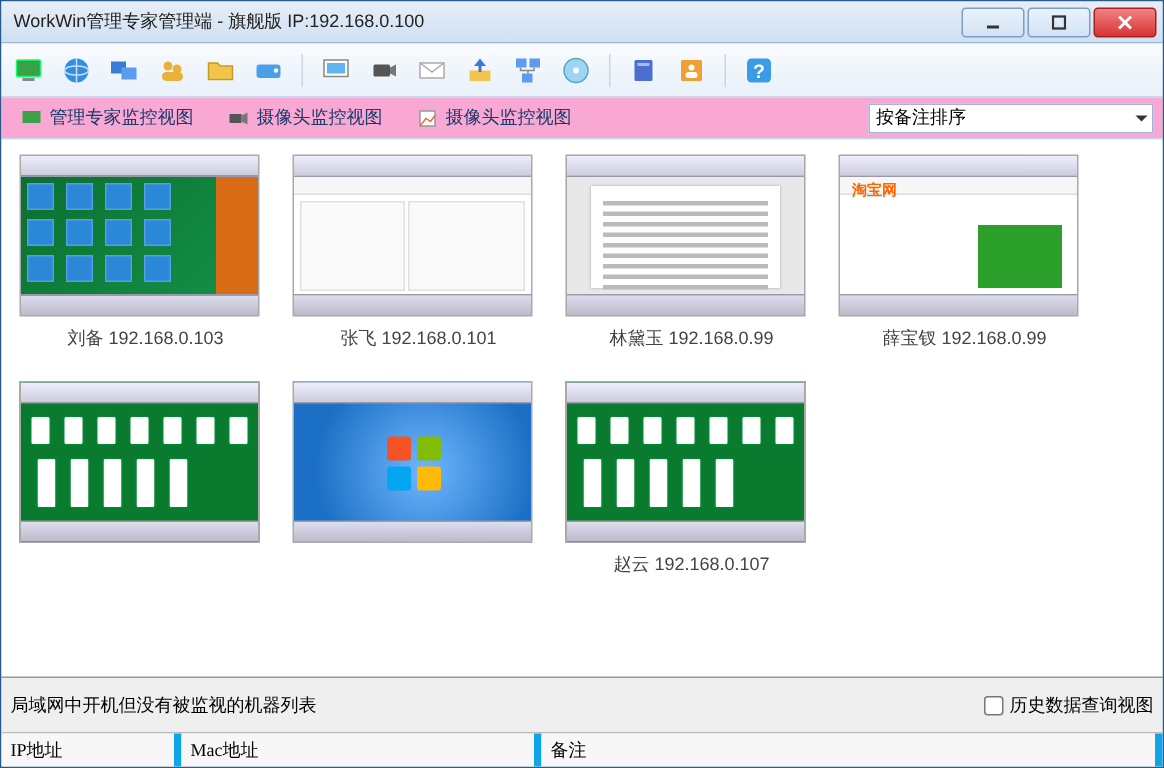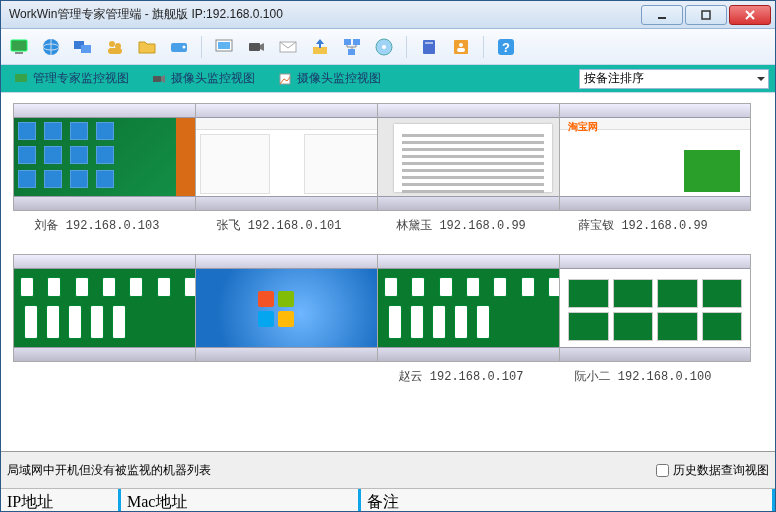--- a/index.html
+++ b/index.html
@@ -6,32 +6,32 @@
   body { font-family: "Microsoft YaHei", SimSun, Arial, sans-serif; font-size: 12px; background: #fff; width: 776px; height: 512px; overflow: hidden; }
   .window { width: 776px; height: 512px; display: flex; flex-direction: column; border: 1px solid #2a5a8a; }
   .titlebar { height: 28px; background: linear-gradient(#e8eef7,#cfe0f2); display: flex; align-items: center; padding: 0 4px 0 8px; border-bottom: 1px solid #9db8d6; }
   .titlebar .title { flex: 1; color: #222; font-size: 12px; }
   .winbtns { display: flex; gap: 2px; }
   .winbtn { width: 42px; height: 20px; display: flex; align-items: center; justify-content: center; border: 1px solid #7a9ec6; border-radius: 3px; background: linear-gradient(#eaf2fb,#d2e3f4); cursor: pointer; }
   .winbtn.close { background: linear-gradient(#f08282,#d93434); border-color: #a52020; }
   .winbtn svg { display: block; }
   .toolbar { height: 36px; background: linear-gradient(#f9fbfe,#e8f0fa); border-bottom: 1px solid #c7d6e8; display: flex; align-items: center; padding: 0 6px; gap: 8px; }
   .tbicon { width: 24px; height: 24px; display: flex; align-items: center; justify-content: center; border-radius: 3px; cursor: pointer; }
-  .tabstrip { height: 28px; background: #14b8a6; border-bottom: 1px solid #c7d6e8; display: flex; align-items: center; padding: 0 6px; gap: 10px; }
+  .tabstrip { height: 28px; background: #f9a8d4; border-bottom: 1px solid #c7d6e8; display: flex; align-items: center; padding: 0 6px; gap: 10px; }
   .tab { display: flex; align-items: center; gap: 4px; padding: 2px 6px; cursor: pointer; color: #1a3a6a; }
   .tab .ticon { width: 16px; height: 16px; display: inline-flex; align-items: center; justify-content: center; }
   .sortbox { margin-left: auto; display: flex; align-items: center; }
   .sortinput { width: 190px; height: 20px; border: 1px solid #9db8d6; font-size: 12px; padding: 0 18px 0 4px; }
   .sortdd { position: relative; }
   .sortdd::after { content: ""; position: absolute; right: 4px; top: 8px; border: 4px solid transparent; border-top-color: #333; }
   .gallery { flex: 1; background: #fff; overflow: auto; padding: 10px 12px; }
   .grid { display: grid; grid-template-columns: repeat(4, 168px); gap: 20px 14px; }
   .thumb { width: 168px; }
-  .thumb .shot { width: 192px; height: 108px; border: 1px solid #aaa; background: #0a5; position: relative; overflow: hidden; }
-  .thumb .cap { text-align: center; margin-top: 6px; color: #444; font-family: Liberation Mono, monospace; white-space: nowrap; }
+  .thumb .shot { width: 160px; height: 108px; border: 1px solid #aaa; background: #0a5; position: relative; overflow: hidden; }
+  .thumb .cap { text-align: center; margin-top: 6px; color: #444; font-family: Liberation Sans, sans-serif; white-space: nowrap; }
   
   .shot .bar { position: absolute; left: 0; right: 0; height: 14px; }
   .shot .barT { top: 0; background: linear-gradient(#eef,#ccd); border-bottom:1px solid #99a; }
   .shot .barB { bottom: 0; background: linear-gradient(#dde,#bbc); border-top:1px solid #99a; }
   .shot.desk { background: linear-gradient(135deg,#0b6d2f,#14944a); }
   .shot.desk .icons { position:absolute; left:4px; top:18px; display:grid; grid-template-columns:repeat(4,20px); gap:6px; }
   .shot.desk .icons i { width:18px; height:18px; background:#2b88d9; border:1px solid #fff3; }
   .shot.desk .side { position:absolute; right:0; top:14px; bottom:14px; width:28px; background:#d86b16; }
   .shot.doc { background:#e8e8e8; }
   .shot.doc .page { position:absolute; left:16px; right:16px; top:20px; bottom:18px; background:#fff; box-shadow:0 0 2px #0004; padding:6px 8px; }
@@ -56,21 +56,21 @@
   .shot.win7 .flag .c{left:0;bottom:0;background:#05a6f0}
   .shot.win7 .flag .d{right:0;bottom:0;background:#ffba08}
   .shot.gridthumbs { background:#fff; }
   .shot.gridthumbs .in { position:absolute; left:8px; right:8px; top:24px; bottom:20px; display:grid; grid-template-columns:repeat(4,1fr); gap:4px; }
   .shot.gridthumbs .in i { background:#0a7a2e; border:1px solid #ccc; }
   .bottom { border-top: 1px solid #999; }
   .bottom .hdr { display:flex; align-items:center; height:22px; background:#efefef; border-bottom:1px solid #bbb; padding:18px 6px; font-family:SimSun; }
   .bottom .hdr .spacer { flex:1; }
   .bottom .hdr label { display:flex; align-items:center; gap:4px; }
   .bottom .cols { display:flex; height:22px; }
-  .bottom .cols .col { border-right:3px solid #0ea5e9; padding:3px 6px; font-family:SimSun; font-size:16px; background:#f7f7f7; }
+  .bottom .cols .col { border-right:5px solid #0ea5e9; padding:3px 6px; font-family:SimSun; font-size:12px; background:#f7f7f7; }
   .bottom .cols .col.ip { width:120px; }
   .bottom .cols .col.mac { width:240px; }
   .bottom .cols .col.note { flex:1; }
   .sep { width:1px; height:22px; background:#c7d6e8; margin:0 2px; }
 </style>
 </head>
 <body>
 
 <div class="window">
   <div class="titlebar">
@@ -338,37 +338,20 @@
             <div class="stacks">
               <i></i>
               <i></i>
               <i></i>
               <i></i>
               <i></i>
             </div>
             <div class="bar barB"></div>
           </div>
           <div class="cap">赵云 192.168.0.107</div>
-        </div>
-        <div class="thumb">
-          <div class="shot gridthumbs">
-            <div class="bar barT"></div>
-            <div class="in">
-              <i></i>
-              <i></i>
-              <i></i>
-              <i></i>
-              <i></i>
-              <i></i>
-              <i></i>
-              <i></i>
-            </div>
-            <div class="bar barB"></div>
-          </div>
-          <div class="cap">阮小二 192.168.0.100</div>
         </div>
       </div>
   </div>
 
   <div class="bottom">
     <div class="hdr">
       <span>局域网中开机但没有被监视的机器列表</span>
       <span class="spacer"></span>
       <label>
         <input type="checkbox" style="">

